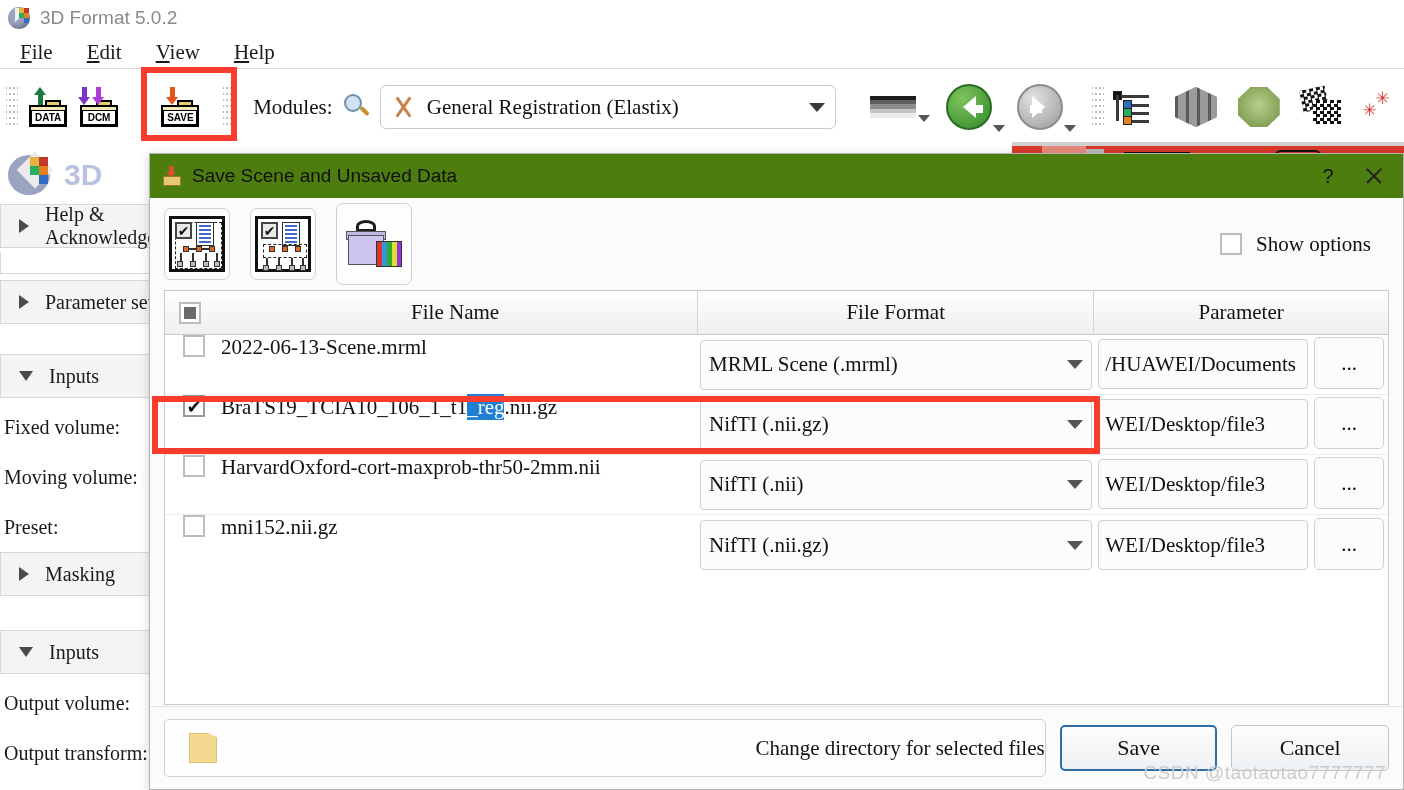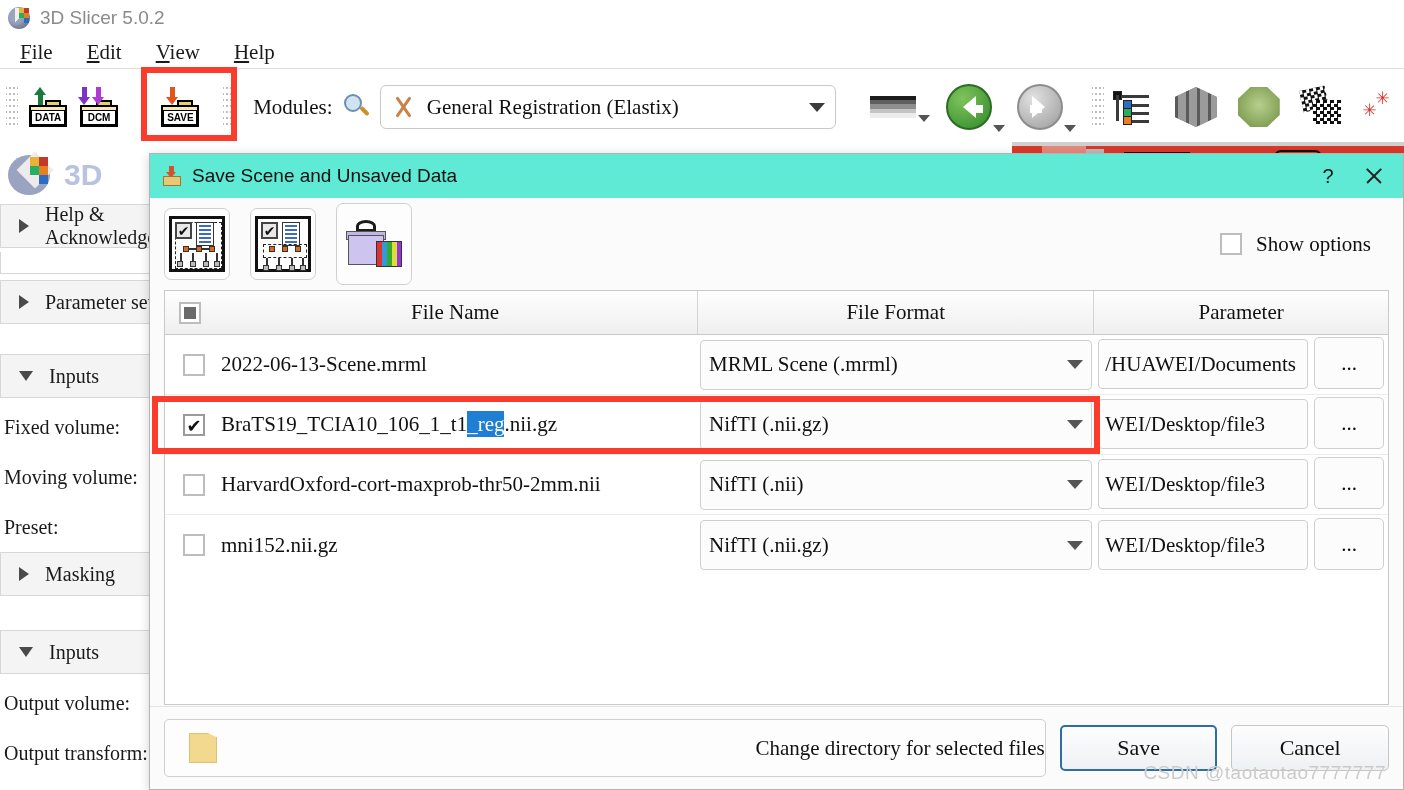--- a/index.html
+++ b/index.html
@@ -172,21 +172,21 @@
   .red-strip .mini{position:absolute;left:74px;top:3px;width:18px;height:12px;background:#bbb;}
   .top-gray{position:absolute;left:1012px;top:142px;width:392px;height:4px;background:#d0d0d0;}
 
   
   .dialog{
     position:absolute; left:149px; top:153px; width:1255px; height:637px;
     background:#fbfbfb; border:1px solid #b4b4b4;
     box-shadow: 0 2px 10px rgba(0,0,0,.18);
   }
   .dlg-title{
-    height:44px; display:flex; align-items:center; padding:0 6px 0 12px; background:#5eead4;
+    height:44px; display:flex; align-items:center; padding:0 6px 0 12px; background:#4d7c0f;
   }
   .dlg-title .t{
     font-family:"Liberation Sans", sans-serif; font-size:19px; color:#111; margin-left:10px;
   }
   .dlg-icon{ position:relative; width:20px;height:20px; }
   .dlg-icon .fold{position:absolute;left:1px;bottom:0;width:18px;height:10px;background:#e8c877;border:1px solid #9a7c28;}
   .dlg-icon .ar{position:absolute;left:7px;top:0;width:5px;height:8px;background:#d2542a;}
   .dlg-icon .arh{position:absolute;left:4px;top:6px;width:0;height:0;border-left:5px solid transparent;border-right:5px solid transparent;border-top:6px solid #d2542a;}
   .dlg-btn{
     width:46px;height:34px; display:flex;align-items:center;justify-content:center;
@@ -236,21 +236,21 @@
     background:linear-gradient(#fefefe,#efefef); }
   .th{ display:flex;align-items:center;justify-content:center;
     font-family:"Liberation Serif",serif;font-size:21px;color:#111; border-right:1px solid #d3d3d3;}
   .th.c0{ width:541px; justify-content:flex-start; padding-left:0;}
   .th.c1{ width:402px; }
   .th.c2{ width:298px; border-right:none;}
   .th .hcb{ margin:0 12px 0 14px; }
   .th .htxt{ flex:1; text-align:center; }
 
   .trow{ display:flex; height:60px; align-items:center; border-bottom:1px solid #ececec; position:relative;}
-  .cell-name{ width:541px; display:flex; align-items:center; height:100%; }
+  .cell-name{ width:541px; display:flex; height:100%; }
   .cell-name .fn{ font-family:"Liberation Serif",serif; font-size:21px; color:#111; white-space:nowrap;}
   .cell-name .sel{ background:#1e7fd4; color:#fff; padding:1px 0; }
   .cell-fmt{ width:402px; height:100%; display:flex; align-items:center; padding:5px 2px;}
   .combo{
     width:100%;height:50px;border:1px solid #cfcfcf;border-radius:4px;background:#fcfcfc;
     display:flex;align-items:center;padding:0 8px;
     font-family:"Liberation Serif",serif;font-size:21px;color:#111;
   }
   .combo .cc{ margin-left:auto; width:0;height:0;border-left:8px solid transparent;border-right:8px solid transparent;border-top:9px solid #555;}
   .cell-dir{ width:298px; height:100%; display:flex; align-items:flex-end; gap:6px; padding:5px 4px;}
@@ -302,21 +302,21 @@
   <div class="app-titlebar">
     <div class="slicer-logo">
       <div class="ball"></div>
       <div class="cut"></div>
       <div class="sq" style="left:11px;top:2px;background:#e8b23a;"></div>
       <div class="sq" style="left:16px;top:2px;background:#c0392b;"></div>
       <div class="sq" style="left:11px;top:7px;background:#27ae60;"></div>
       <div class="sq" style="left:16px;top:7px;background:#e67e22;"></div>
       <div class="sq" style="left:16px;top:12px;background:#2d6cc0;"></div>
     </div>
-    <div class="app-title-text">3D Slicer 5.0.2</div>
+    <div class="app-title-text">3D Format 5.0.2</div>
   </div>
 
   <div class="menubar">
     <div class="menu-item"><u>F</u><span>ile</span></div>
     <div class="menu-item"><u>E</u><span>dit</span></div>
     <div class="menu-item"><u>V</u><span>iew</span></div>
     <div class="menu-item"><u>H</u><span>elp</span></div>
   </div>
   <div class="menubar-sep"></div>
 

